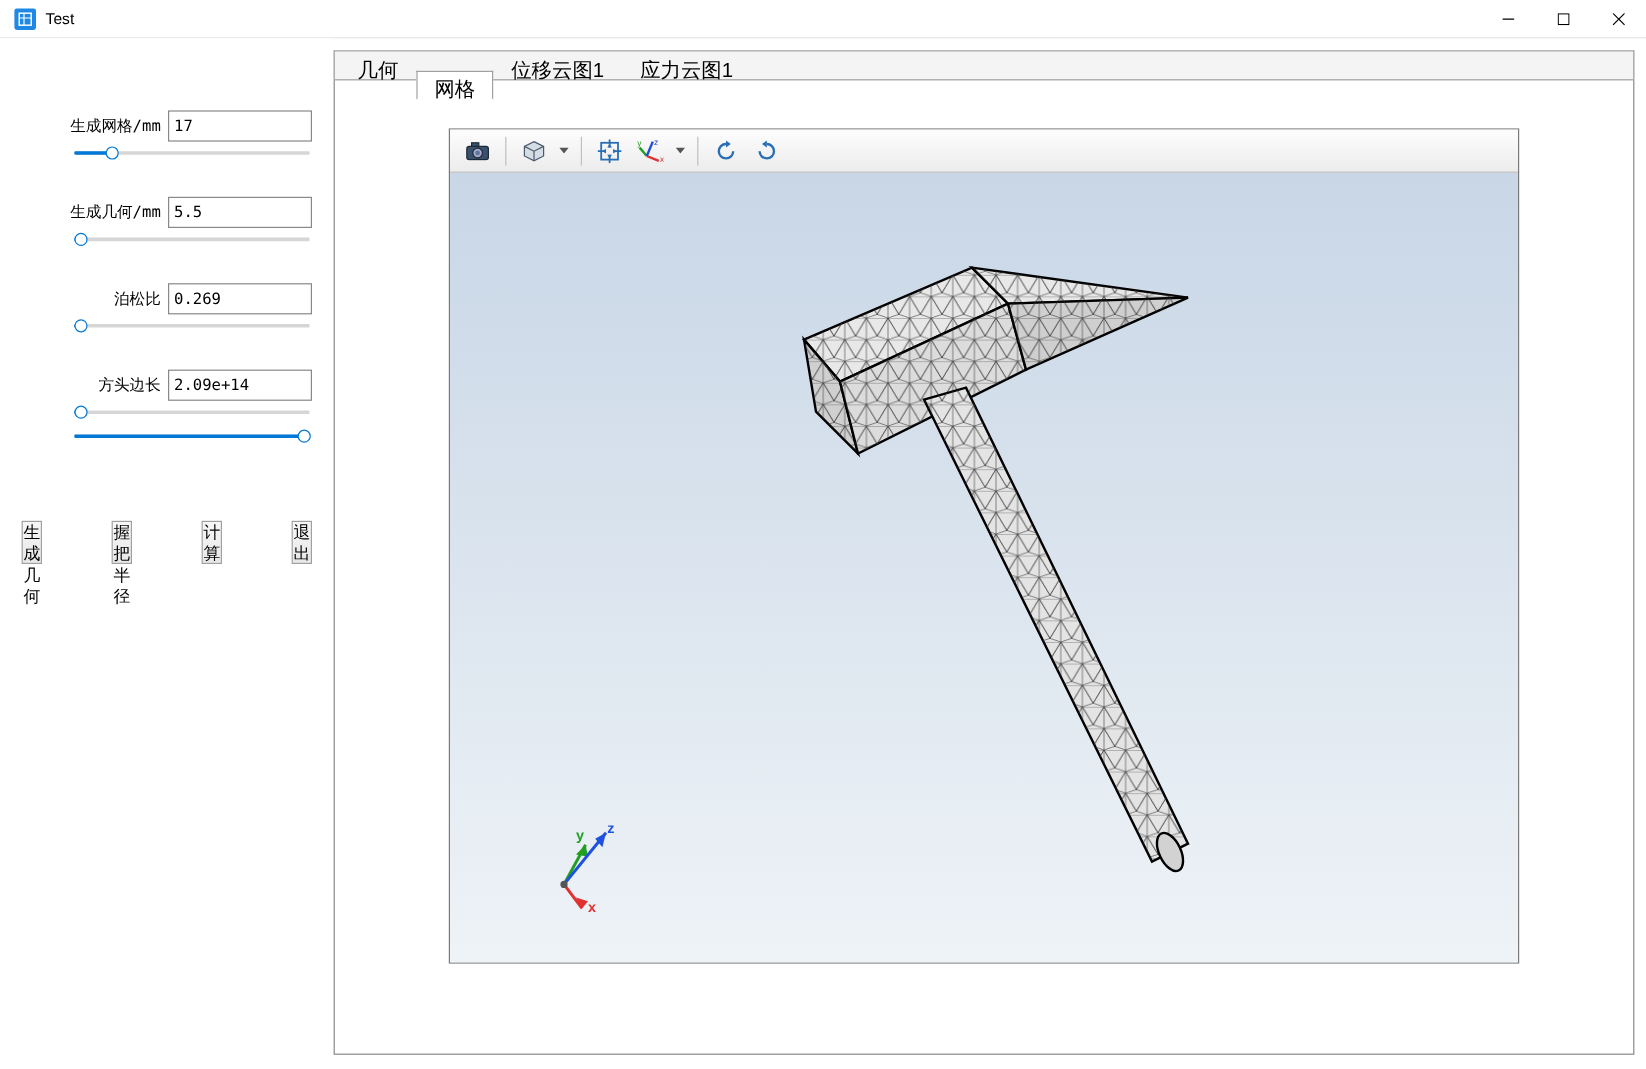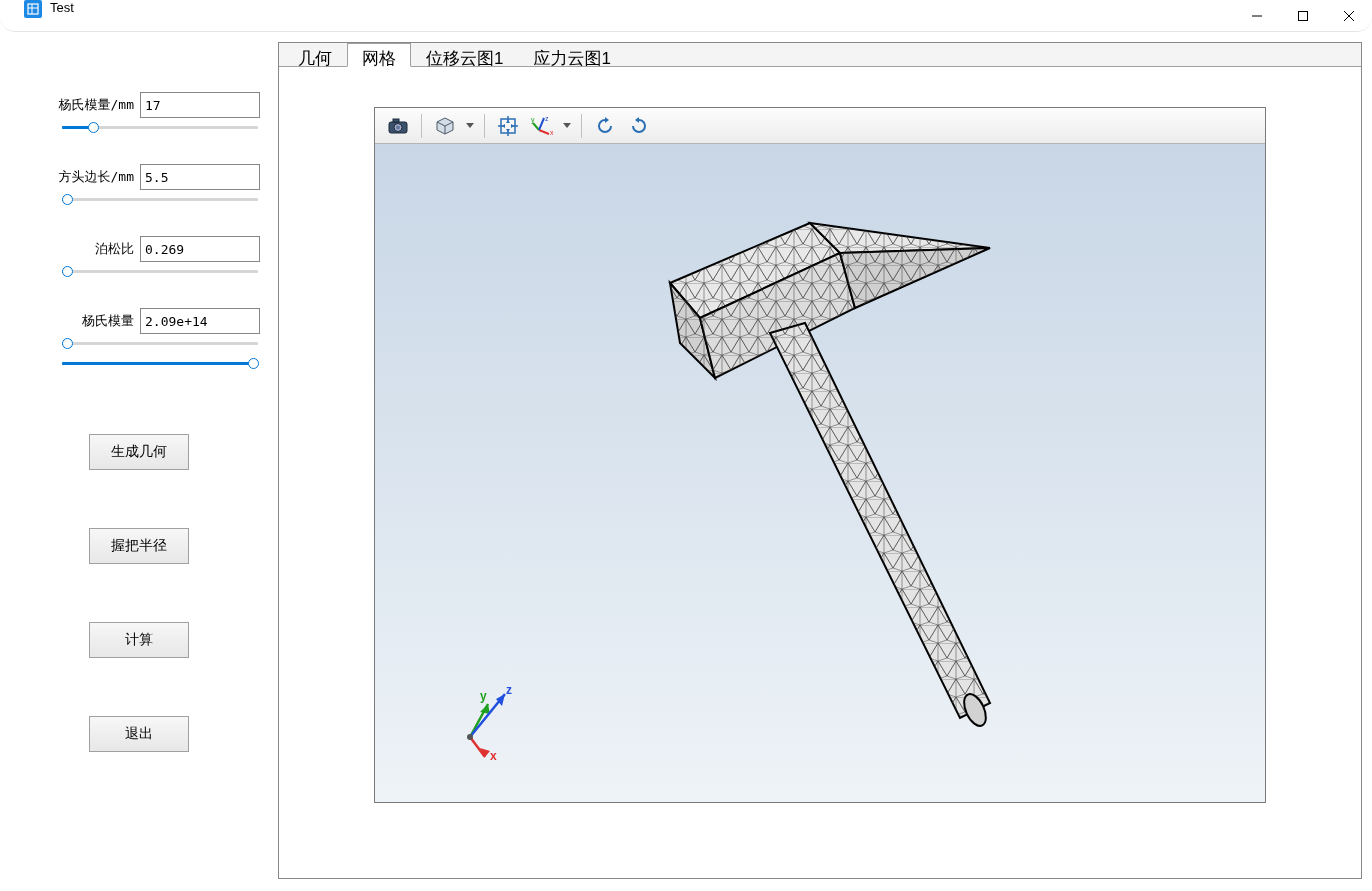--- a/index.html
+++ b/index.html
@@ -1,44 +1,44 @@
 <!DOCTYPE html>
 <html><head>
 <meta charset="utf-8">
 <style>
 * { box-sizing: border-box; margin: 0; padding: 0; font-family: "Microsoft YaHei", "SimSun", sans-serif; }
 body { background: #fff; width: 1372px; height: 891px; overflow: hidden; }
 
-.titlebar { height: 32px; display: flex; padding-left: 24px; background: #fff; border-bottom: 1px solid #e5e5e5; border-radius: 15px; }
+.titlebar { height: 32px; display: flex; align-items: center; padding-left: 12px; background: #fff; border-bottom: 1px solid #e5e5e5; }
 .titlebar .app-icon { width: 18px; height: 18px; background: #1e88e5; border-radius: 2px; display:flex; align-items:center; justify-content:center; margin-right: 8px; }
 .titlebar .app-icon svg { width: 12px; height: 12px; }
 .titlebar .title { font-size: 13px; color: #000; }
 .titlebar .spacer { flex: 1; }
 .win-btn { width: 46px; height: 32px; display: flex; align-items: center; justify-content: center; color: #000; }
 .win-btn svg { width: 10px; height: 10px; }
 
 .main { display: flex; height: calc(100% - 32px); }
 
 .sidebar { width: 278px; padding: 30px 18px 18px 18px; background: #fff; }
 .param-row { display: flex; align-items: center; margin-top: 26px; }
 .param-row:first-child { margin-top: 30px; }
 .param-label { font-size: 13px; color: #000; text-align: right; padding-right: 6px; flex: 1; white-space: nowrap; font-family: "SimSun", monospace; }
 .param-input { width: 120px; height: 22px; border: 1px solid #888; font-family: "SimSun", monospace; font-size: 13px; padding: 12px 4px; }
 .slider-row { height: 18px; position: relative; margin-top: 2px; padding-left: 0; }
 .slider-track { position: absolute; left: 44px; right: 2px; top: 6px; height: 3px; background: #d6d6d6; border-radius: 1px; }
 .slider-fill { position: absolute; left: 44px; top: 6px; height: 3px; background: #0078d7; border-radius: 1px; }
 .slider-thumb { position: absolute; top: 2px; width: 11px; height: 11px; background: #fff; border: 1px solid #0078d7; border-radius: 50%; }
 
-.btn-col { display: flex; flex-direction: column; align-items: center; margin-top: 60px; gap: 58px; }
+.btn-col { display: flex; flex-direction: row; align-items: center; margin-top: 60px; gap: 58px; }
 .action-btn { width: 100px; height: 36px; background: linear-gradient(#f7f7f7, #e7e7e7); border: 1px solid #a0a0a0; font-size: 14px; cursor: pointer; }
 
 .content { flex: 1; border: 1px solid #888; margin: 10px 10px 12px 0; background: #fff; position: relative; }
 .tabs { display: flex; border-bottom: 1px solid #a0a0a0; height: 24px; padding-left: 4px; background: #f4f4f4; }
 .tab { padding: 3px 14px 0 14px; font-size: 17px; border: 1px solid transparent; border-bottom: none; cursor: pointer; height: 24px; }
-.tab.active { background: #fff; border: 1px solid #a0a0a0; border-bottom: 1px solid #fff; position: relative; top: 0; z-index: 2; }
+.tab.active { background: #fff; border: 1px solid #a0a0a0; border-bottom: 1px solid #fff; position: relative; top: 16px; z-index: 2; }
 
 .tab-body { position: absolute; left: 0; right: 0; top: 24px; bottom: 0; padding: 40px 95px 75px 95px; }
 .viewport-frame { width: 100%; height: 100%; border: 1px solid #7a7a7a; background: #fff; display: flex; flex-direction: column; }
 
 .vp-toolbar { height: 36px; background: linear-gradient(#fdfdfd, #ececec); border-bottom: 1px solid #b5b5b5; display: flex; align-items: center; padding: 0 8px; gap: 4px; }
 .tb-btn { width: 30px; height: 28px; display: flex; align-items: center; justify-content: center; border: 1px solid transparent; border-radius: 2px; }
 .tb-sep { width: 1px; height: 24px; background: #c0c0c0; margin: 0 4px; }
 .tb-dd { width: 12px; display: flex; align-items: center; justify-content: center; }
 
 .canvas3d { flex: 1; background: linear-gradient(#c8d6e6 0%, #eef3f7 100%); position: relative; overflow: hidden; }
@@ -74,51 +74,51 @@
         <line x1="10" y1="0" x2="0" y2="10" stroke="#000" stroke-width="1"></line>
       </svg>
     </div>
 </div>
 
 <div class="main">
 
   <div class="sidebar">
 
     <div class="param-row">
-      <div class="param-label">杨氏模量/mm</div>
+      <div class="param-label">生成网格/mm</div>
       <input class="param-input" value="17" style="">
     </div>
     <div class="slider-row">
       <div class="slider-track"></div>
         <div class="slider-fill" style="width:32px"></div>
         <div class="slider-thumb" style="left:70px"></div>
     </div>
 
     <div class="param-row">
-      <div class="param-label">方头边长/mm</div>
+      <div class="param-label">生成几何/mm</div>
       <input class="param-input" value="5.5" style="">
     </div>
     <div class="slider-row">
       <div class="slider-track"></div>
         <div class="slider-fill" style="width:4px"></div>
         <div class="slider-thumb" style="left:44px"></div>
     </div>
 
     <div class="param-row">
       <div class="param-label">泊松比</div>
       <input class="param-input" value="0.269" style="">
     </div>
     <div class="slider-row">
       <div class="slider-track"></div>
         <div class="slider-fill" style="width:4px"></div>
         <div class="slider-thumb" style="left:44px"></div>
     </div>
 
     <div class="param-row">
-      <div class="param-label">杨氏模量</div>
+      <div class="param-label">方头边长</div>
       <input class="param-input" value="2.09e+14" style="">
     </div>
     <div class="slider-row">
       <div class="slider-track"></div>
         <div class="slider-fill" style="width:4px"></div>
         <div class="slider-thumb" style="left:44px"></div>
     </div>
 
     <div class="slider-row">
       <div class="slider-track"></div>

